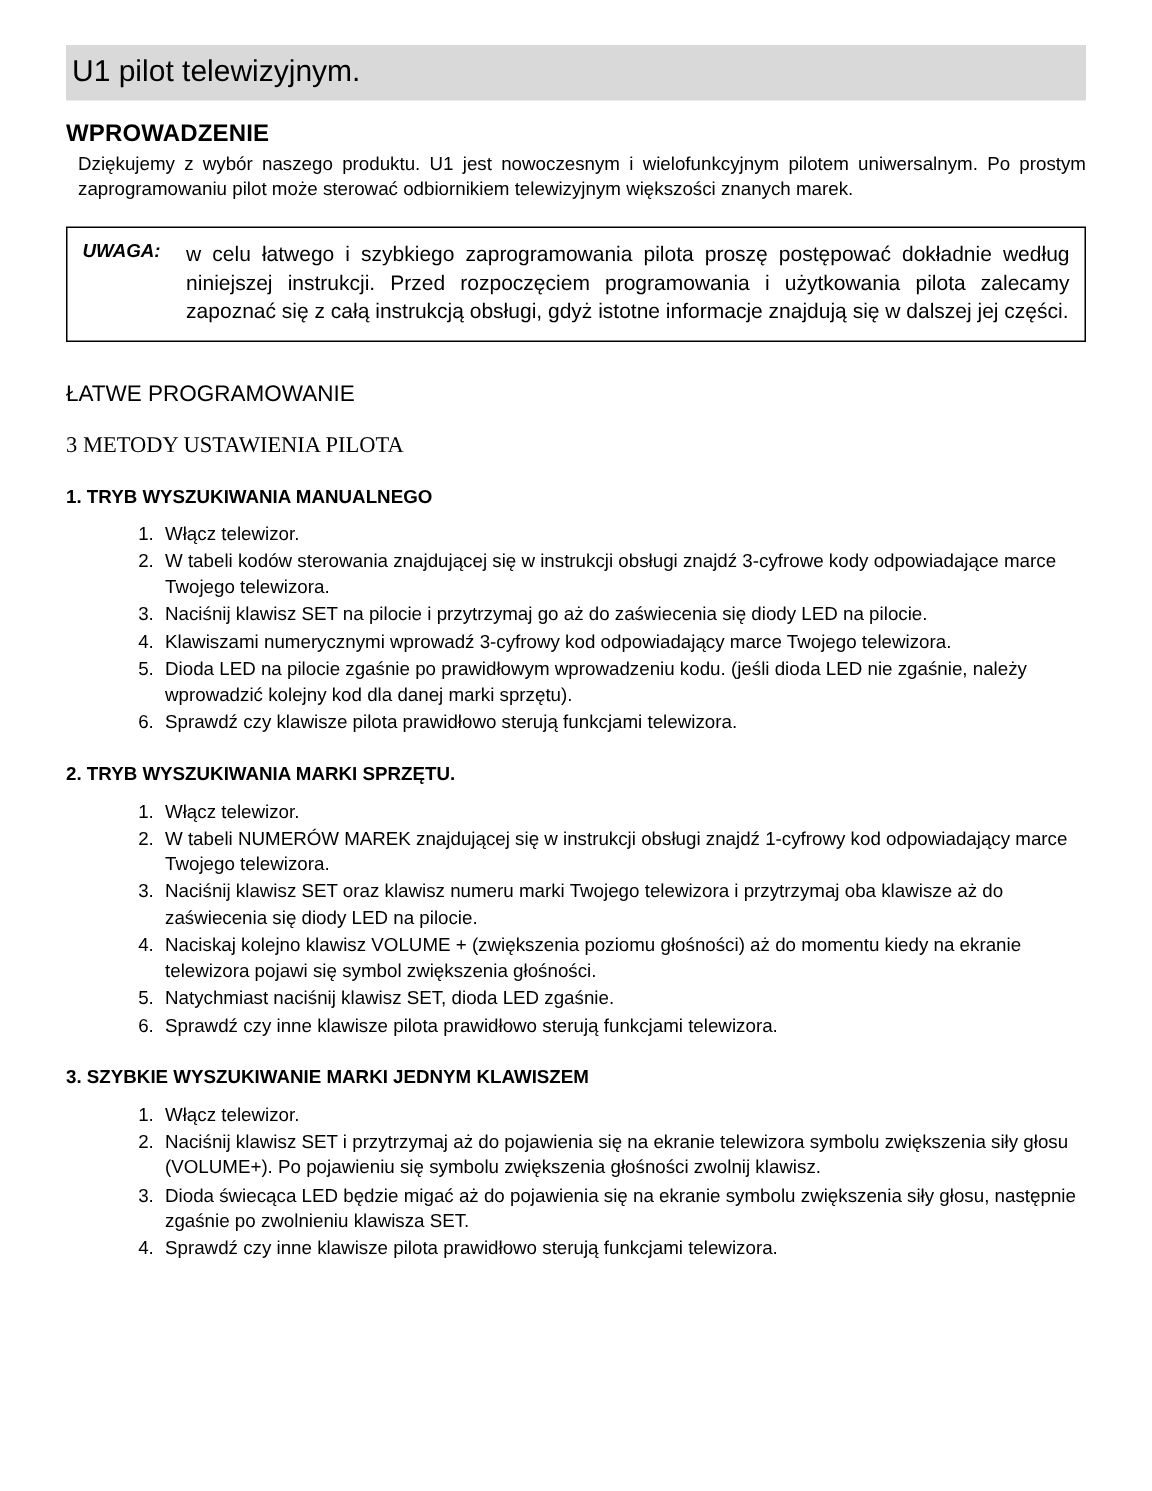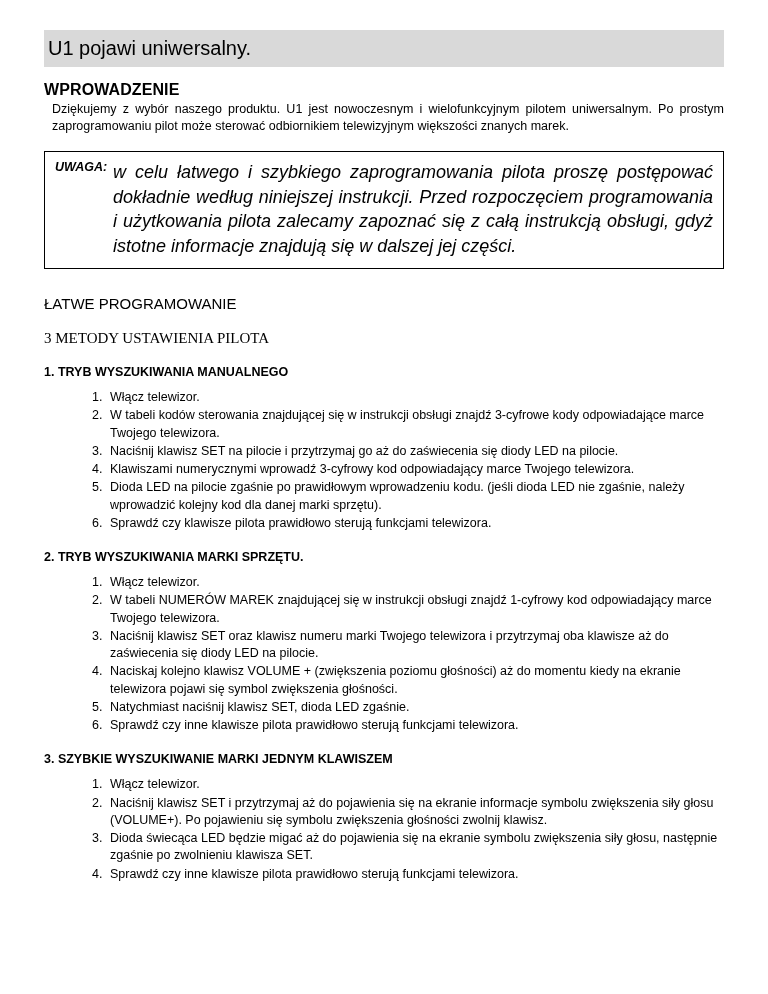--- a/index.html
+++ b/index.html
@@ -52,25 +52,25 @@
   }
   .notice-label {
     font-size: 12.5px;
     font-weight: bold;
     font-style: italic;
     white-space: nowrap;
     flex: 0 0 auto;
     padding-right: 6px;
   }
   .notice-body {
-    font-size: 18px;
-    font-style: italic;
+    font-size: 14px;
     line-height: 1.38;
     text-align: justify;
     flex: 1 1 auto;
+    margin-left: 11px;
   }
   .plain-line {
     font-size: 15px;
     margin: 0 0 18px 0;
   }
   .plain-line.tight {
     margin-bottom: 14px;
     font-family: Liberation Serif, serif;
   }
   .step-head {
@@ -89,21 +89,21 @@
     margin-bottom: 1px;
     padding-left: 4px;
   }
 </style>
 </head>
 <body>
 
 <div class="page">
 
   <div class="title-bar">
-    <div class="title">U1 pojawi uniwersalny.</div>
+    <div class="title">U1 pilot telewizyjnym.</div>
   </div>
 
   <div class="section-head">WPROWADZENIE</div>
   <p class="body-text">Dziękujemy z wybór naszego produktu. U1 jest nowoczesnym i wielofunkcyjnym pilotem uniwersalnym. Po prostym zaprogramowaniu pilot może sterować odbiornikiem telewizyjnym większości znanych marek.</p>
 
   <div class="notice">
     <div class="notice-label">UWAGA:</div>
     <div class="notice-body">w celu łatwego i szybkiego zaprogramowania pilota proszę postępować dokładnie według niniejszej instrukcji. Przed rozpoczęciem programowania i użytkowania pilota zalecamy zapoznać się z całą instrukcją obsługi, gdyż istotne informacje znajdują się w dalszej jej części.</div>
   </div>
 
@@ -126,18 +126,18 @@
     <li>W tabeli NUMERÓW MAREK znajdującej się w instrukcji obsługi znajdź 1-cyfrowy kod odpowiadający marce Twojego telewizora.</li>
     <li>Naciśnij klawisz SET oraz klawisz numeru marki Twojego telewizora i przytrzymaj oba klawisze aż do zaświecenia się diody LED na pilocie.</li>
     <li>Naciskaj kolejno klawisz VOLUME + (zwiększenia poziomu głośności) aż do momentu kiedy na ekranie telewizora pojawi się symbol zwiększenia głośności.</li>
     <li>Natychmiast naciśnij klawisz SET, dioda LED zgaśnie.</li>
     <li>Sprawdź czy inne klawisze pilota prawidłowo sterują funkcjami telewizora.</li>
   </ol>
 
   <div class="step-head">3. SZYBKIE WYSZUKIWANIE MARKI JEDNYM KLAWISZEM</div>
   <ol class="steps">
     <li>Włącz telewizor.</li>
-    <li>Naciśnij klawisz SET i przytrzymaj aż do pojawienia się na ekranie informacje symbolu zwiększenia siły głosu (VOLUME+). Po pojawieniu się symbolu zwiększenia głośności zwolnij klawisz.</li>
+    <li>Naciśnij klawisz SET i przytrzymaj aż do pojawienia się na ekranie telewizora symbolu zwiększenia siły głosu (VOLUME+). Po pojawieniu się symbolu zwiększenia głośności zwolnij klawisz.</li>
     <li>Dioda świecąca LED będzie migać aż do pojawienia się na ekranie symbolu zwiększenia siły głosu, następnie zgaśnie po zwolnieniu klawisza SET.</li>
     <li>Sprawdź czy inne klawisze pilota prawidłowo sterują funkcjami telewizora.</li>
   </ol>
 
 </div>
 
 </body></html>

